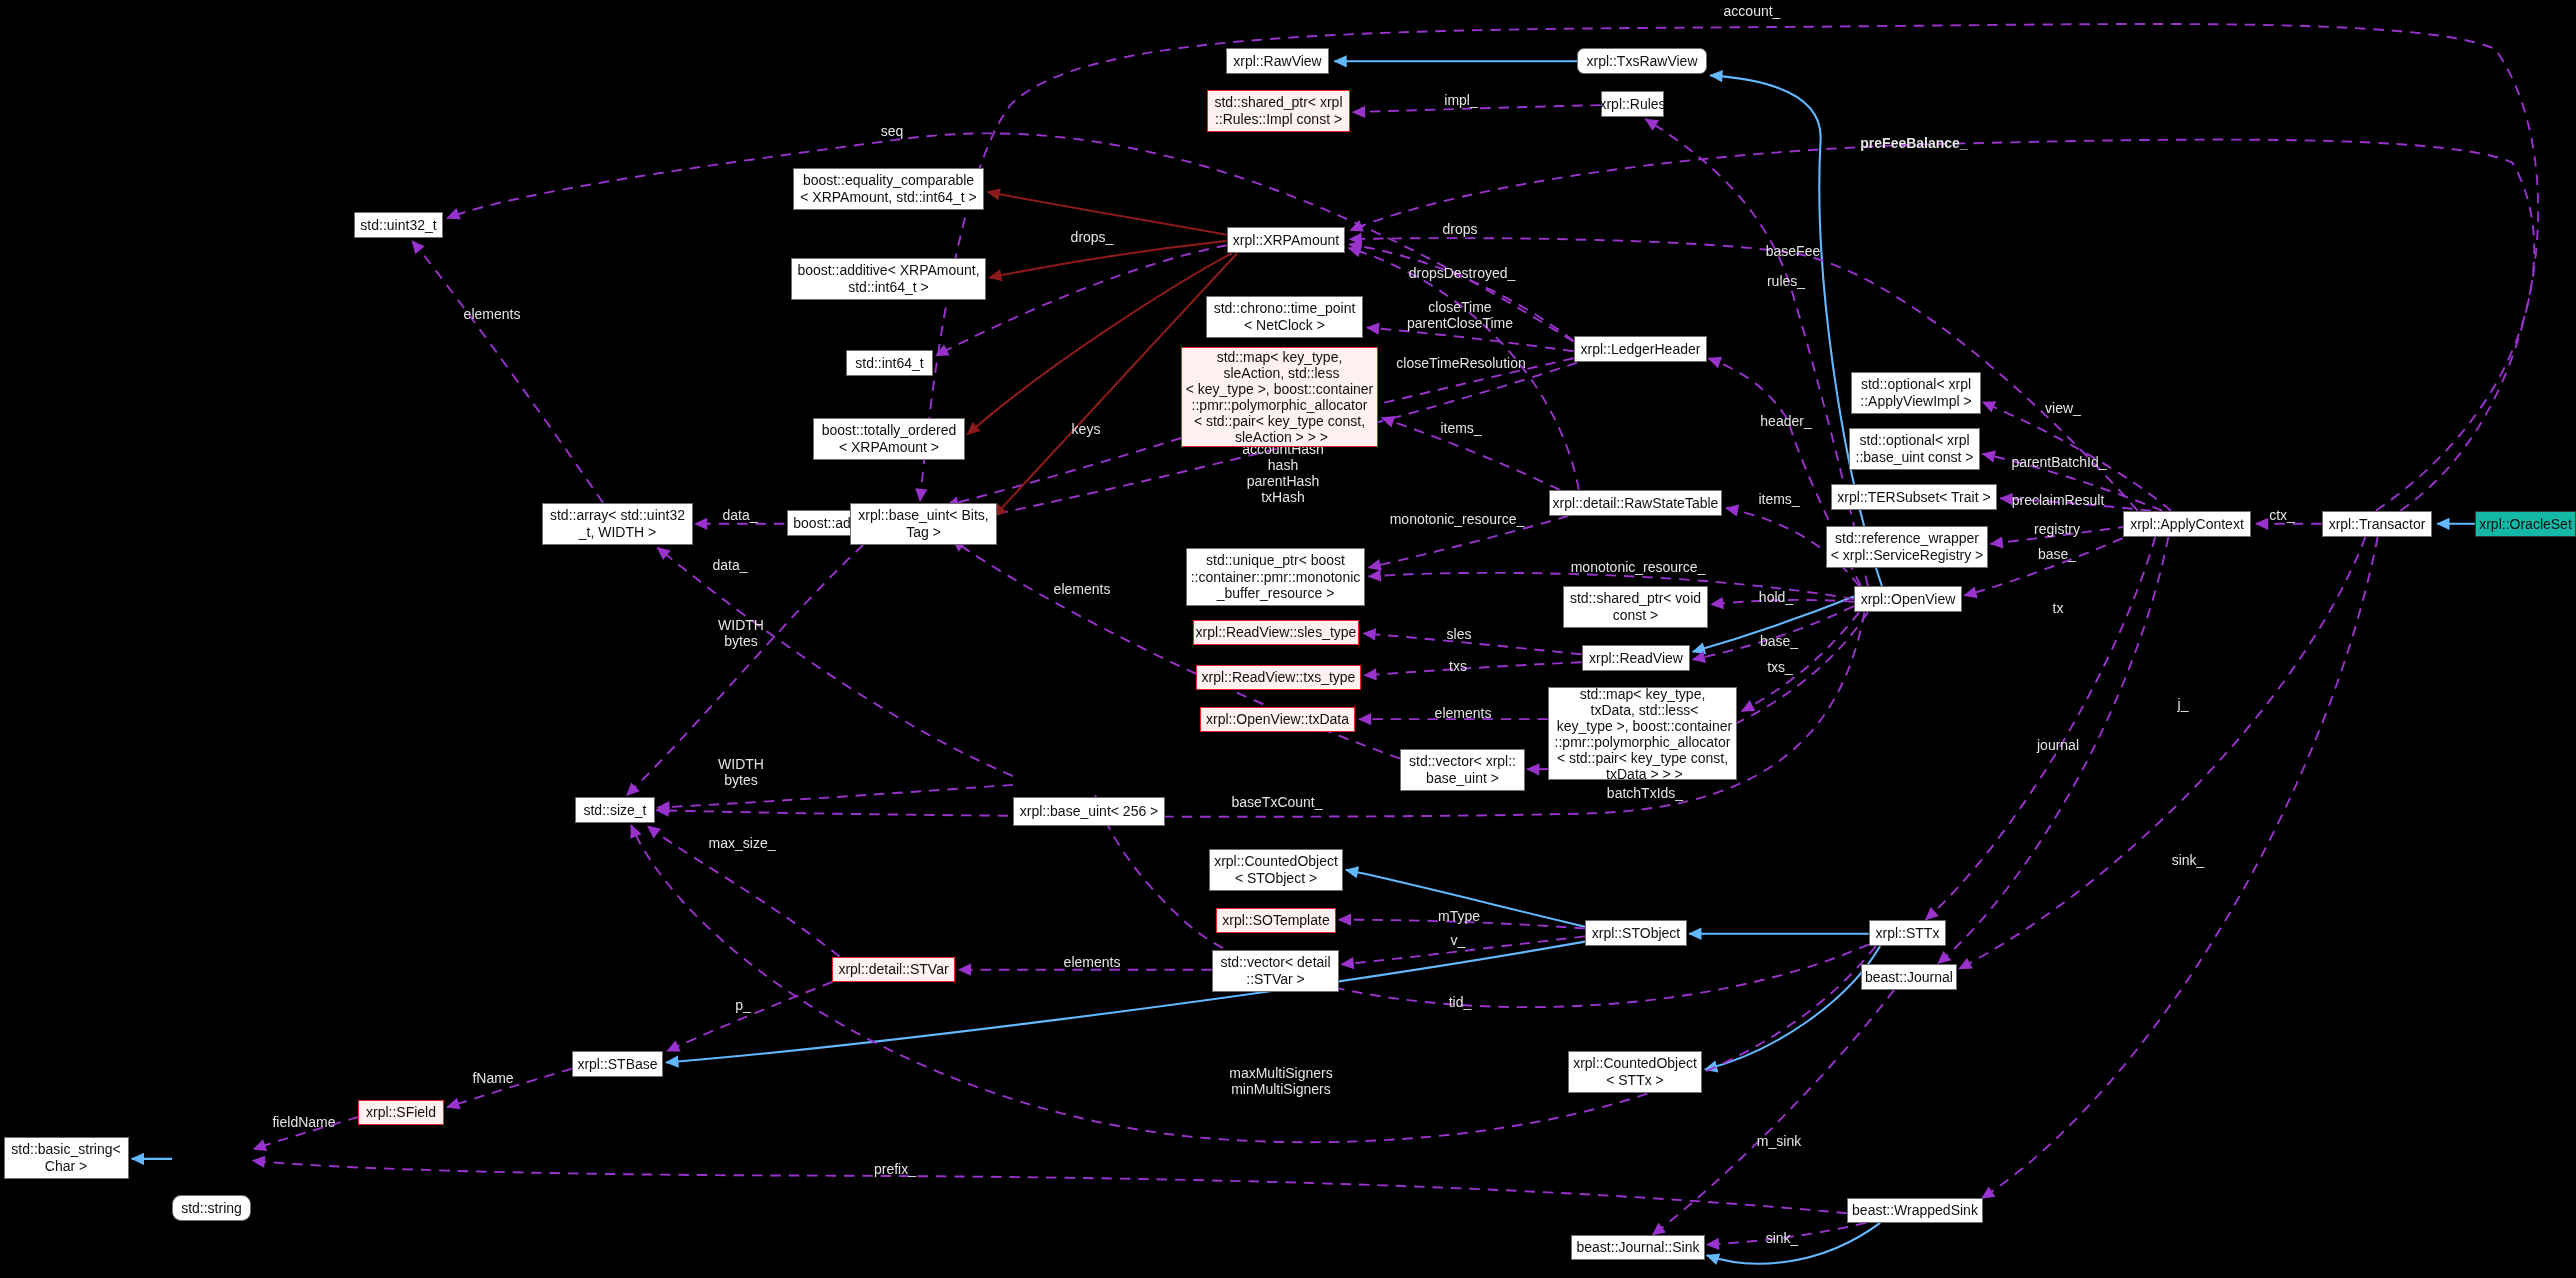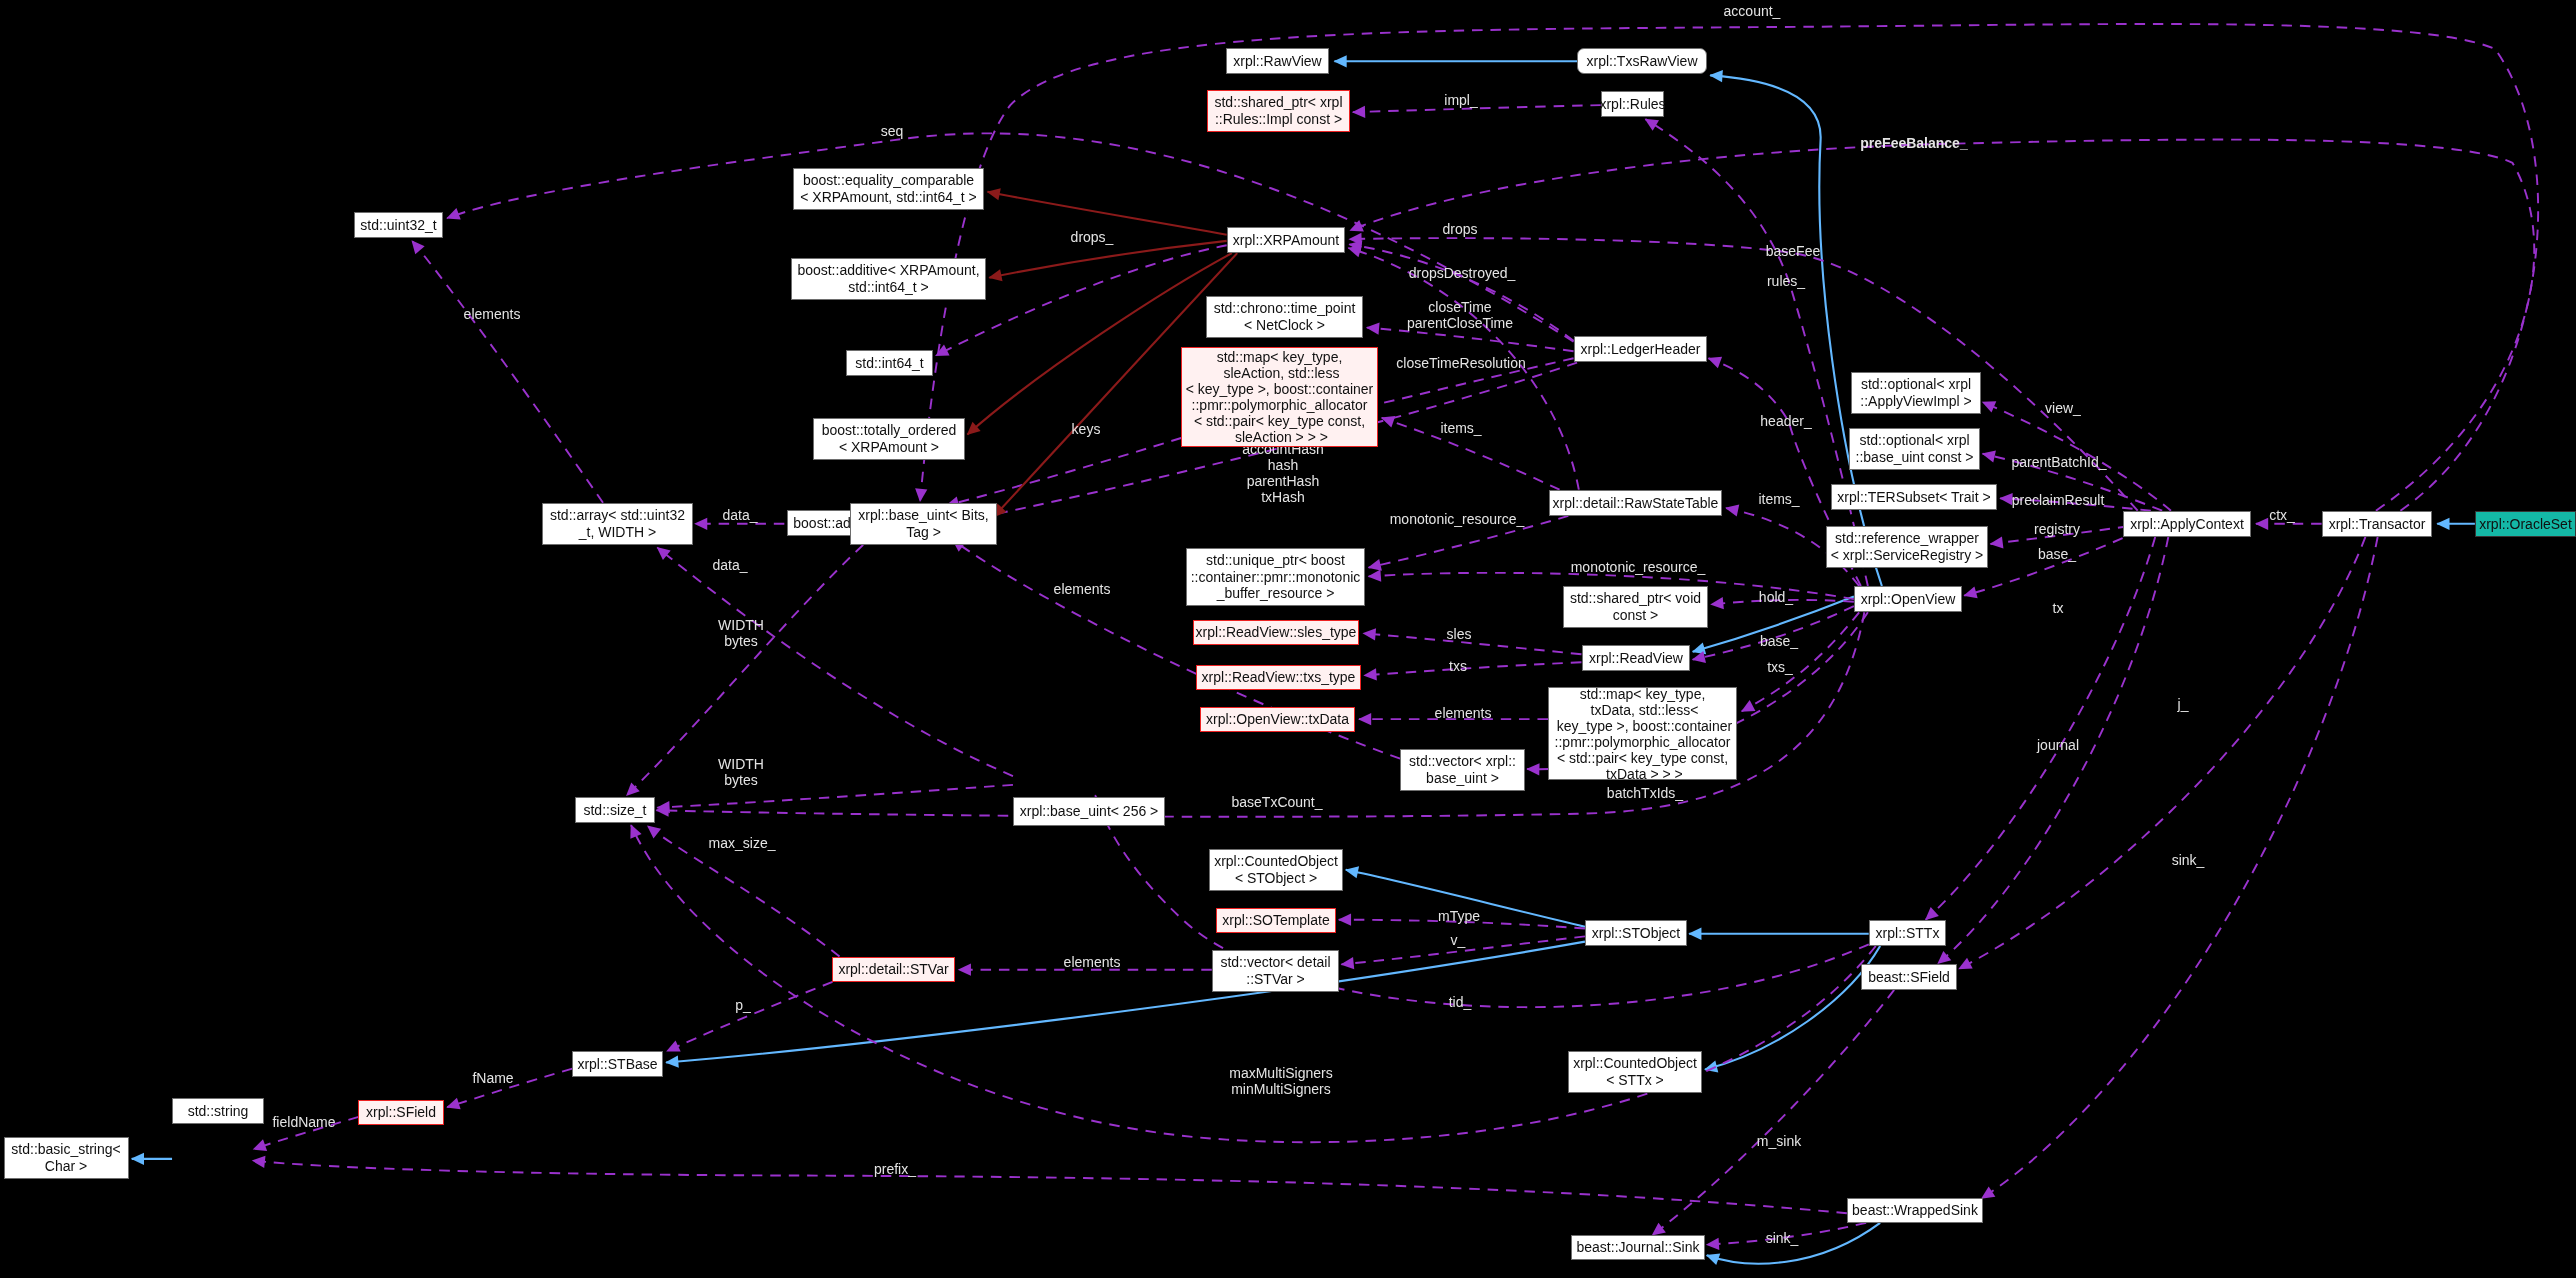--- a/index.html
+++ b/index.html
@@ -215,27 +215,27 @@
 ::pmr::polymorphic_allocator
 &lt; std::pair&lt; key_type const,
  txData &gt; &gt; &gt;</div>
     <div class="node normal" style="left: 1209px; top: 849px; width: 134px; height: 42px;">xrpl::CountedObject
 &lt; STObject &gt;</div>
     <div class="node red" style="left: 1216px; top: 908px; width: 120px; height: 24.5px;">xrpl::SOTemplate</div>
     <div class="node normal" style="left: 1212px; top: 950px; width: 127px; height: 42px;">std::vector&lt; detail
 ::STVar &gt;</div>
     <div class="node normal" style="left: 1585px; top: 920px; width: 102px; height: 26px;">xrpl::STObject</div>
     <div class="node normal" style="left: 1869px; top: 920px; width: 77px; height: 26px;">xrpl::STTx</div>
-    <div class="node normal" style="left: 1861px; top: 964px; width: 96px; height: 26px;">beast::SField</div>
+    <div class="node normal" style="left: 1861px; top: 964px; width: 96px; height: 26px;">beast::Journal</div>
     <div class="node red" style="left: 832px; top: 957px; width: 123px; height: 25.4px;">xrpl::detail::STVar</div>
     <div class="node normal" style="left: 572px; top: 1051px; width: 91px; height: 26px;">xrpl::STBase</div>
     <div class="node red" style="left: 358px; top: 1100px; width: 86px; height: 25.4px;">xrpl::SField</div>
     <div class="node normal" style="left: 3.5px; top: 1137px; width: 125px; height: 42px;">std::basic_string&lt;
 Char &gt;</div>
-    <div class="node normal" style="left: 172px; top: 1098px; width: 92px; height: 26px;">std::string</div>
+    <div class="node normal" style="left: 172px; top: 1195px; width: 79px; height: 26px; border-radius: 9px;">std::string</div>
     <div class="node normal" style="left: 1568px; top: 1051px; width: 134px; height: 42px;">xrpl::CountedObject
 &lt; STTx &gt;</div>
     <div class="node normal" style="left: 1571px; top: 1235px; width: 134px; height: 25.4px;">beast::Journal::Sink</div>
     <div class="node normal" style="left: 1847px; top: 1198px; width: 136px; height: 25.4px;">beast::WrappedSink</div>
     <div class="node normal" style="left: 354px; top: 212px; width: 89px; height: 26px;">std::uint32_t</div>
     <div class="node normal" style="left: 542px; top: 503px; width: 151px; height: 42px;">std::array&lt; std::uint32
 _t, WIDTH &gt;</div>
     <div class="node normal" style="left: 850px; top: 503px; width: 147px; height: 42px;">xrpl::base_uint&lt; Bits,
 Tag &gt;</div>
     <div class="node normal" style="left: 575px; top: 797px; width: 80px; height: 26px;">std::size_t</div>

